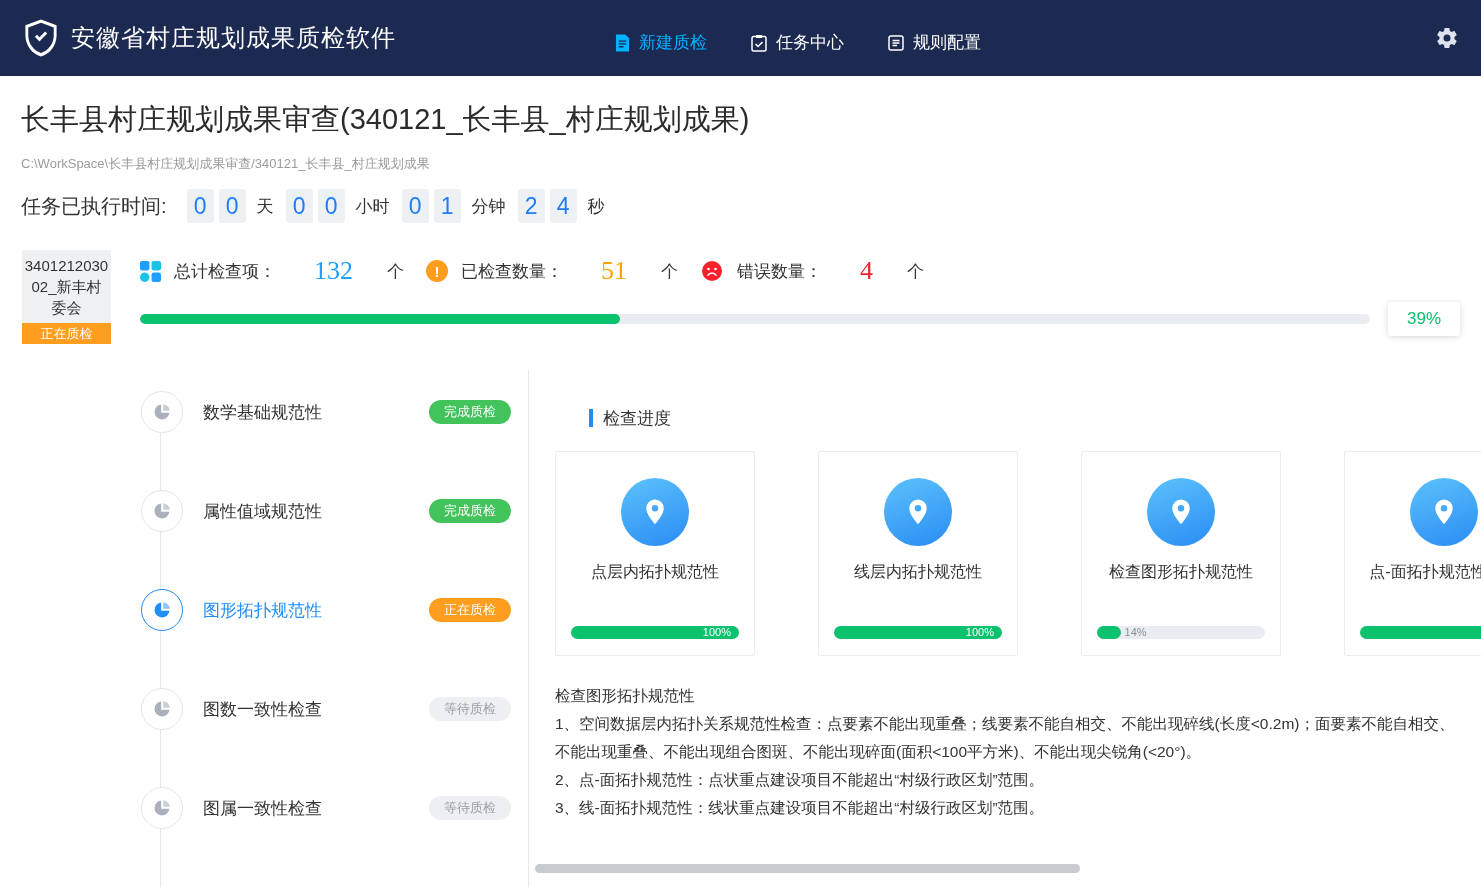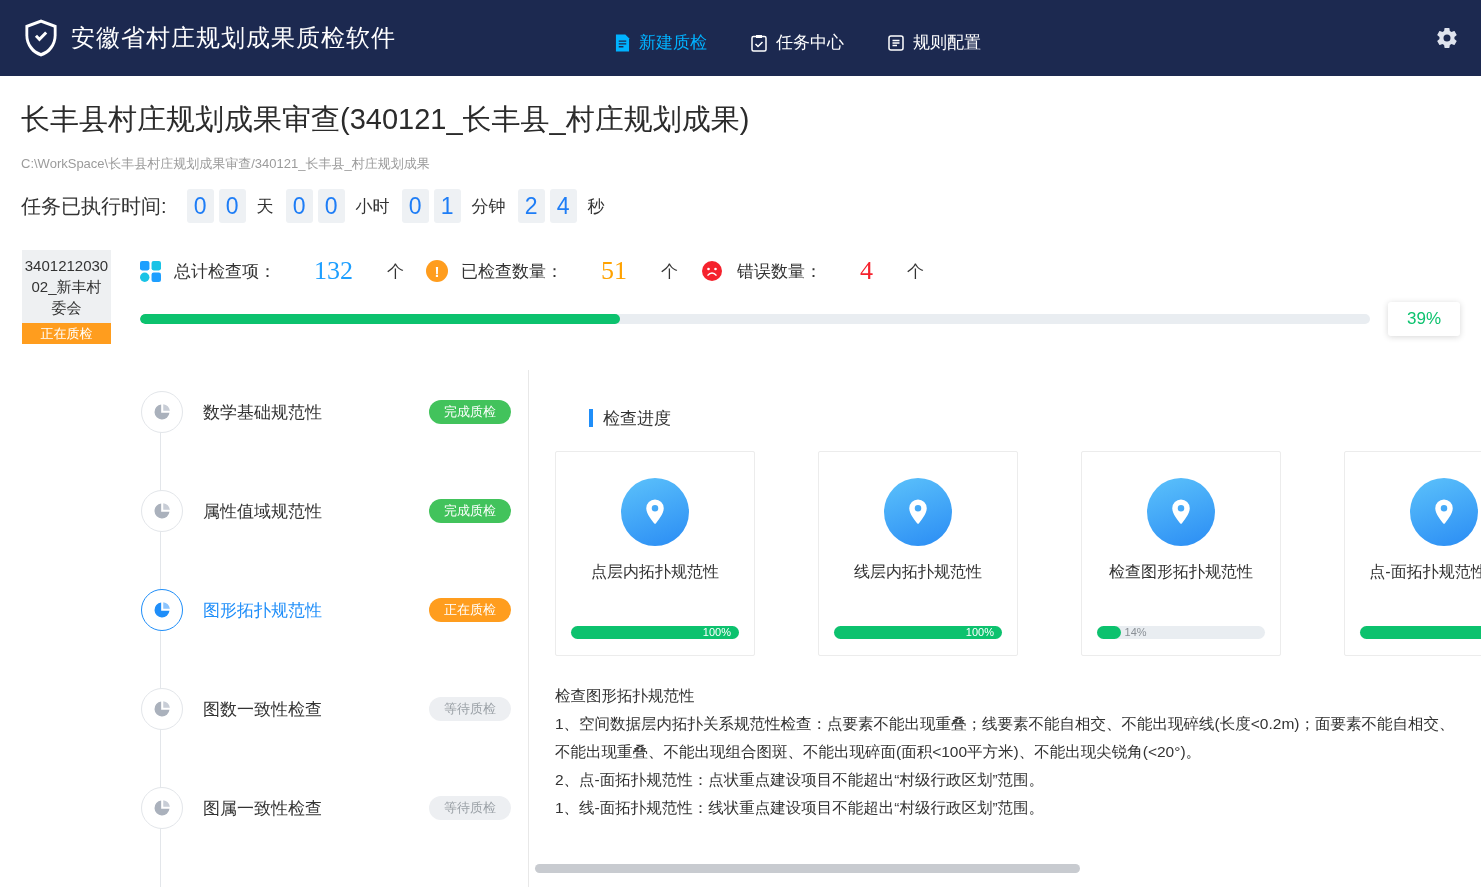--- a/index.html
+++ b/index.html
@@ -334,19 +334,19 @@
       </div>
     </div>
 
   </div>
 
   <div class="content-sec">
     <div class="content-text">
       <p>检查图形拓扑规范性</p>
       <p>1、空间数据层内拓扑关系规范性检查：点要素不能出现重叠；线要素不能自相交、不能出现碎线(长度&lt;0.2m)；面要素不能自相交、不能出现重叠、不能出现组合图斑、不能出现碎面(面积&lt;100平方米)、不能出现尖锐角(&lt;20°)。</p>
       <p>2、点-面拓扑规范性：点状重点建设项目不能超出“村级行政区划”范围。</p>
-      <p>1、线-面拓扑规范性：线状重点建设项目不能超出“村级行政区划”范围。</p>
+      <p>3、线-面拓扑规范性：线状重点建设项目不能超出“村级行政区划”范围。</p>
     </div>
   </div>
 
 </div>
 
 <div class="hscroll-thumb"></div>
 
 </body></html>

